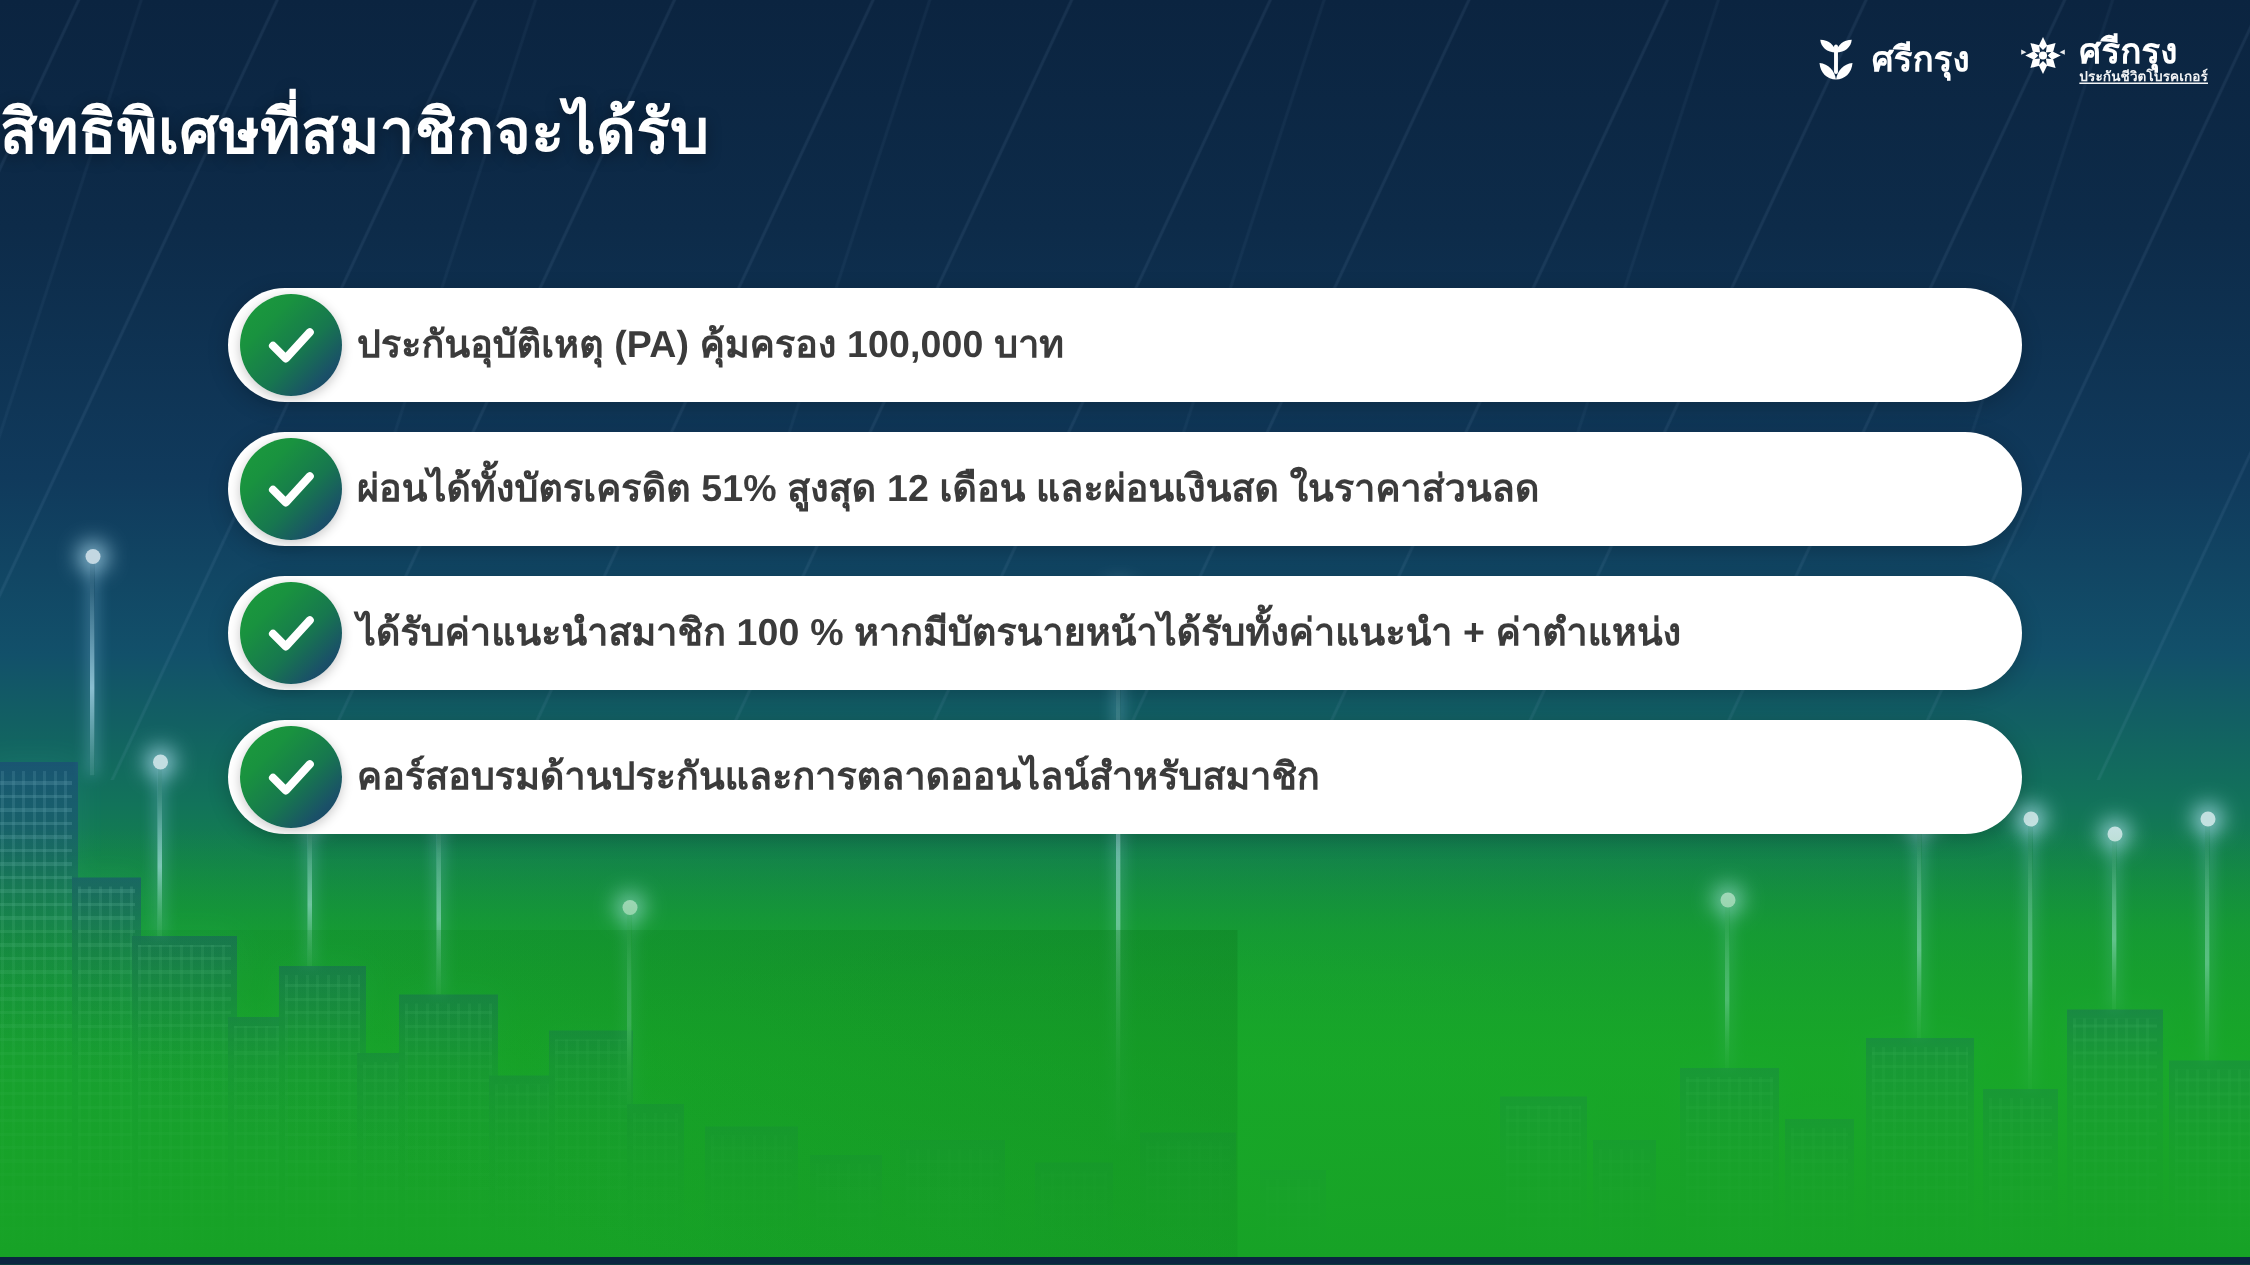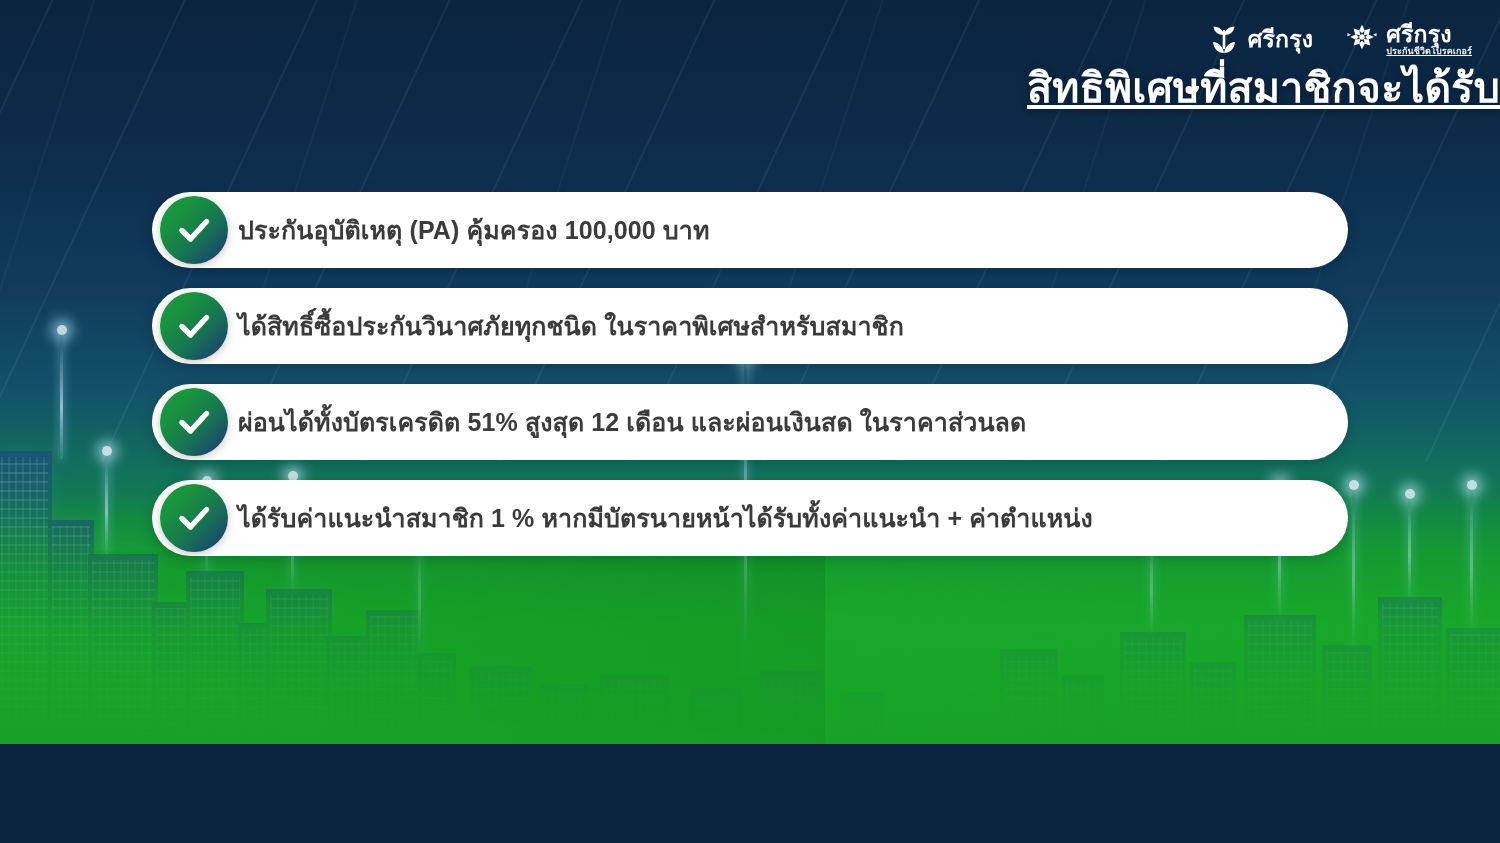--- a/index.html
+++ b/index.html
@@ -7,21 +7,21 @@
   html, body {
     width:1500px; height:843px;
     overflow:hidden;
     background:#0b2540;
     font-family:"Liberation Sans", "DejaVu Sans", sans-serif;
   }
 
   
   #slide {
     position:relative;
-    width:1500px; height:744px;
+    width:1500px; height:838px;
     overflow:hidden;
     background:#15803d;
   }
 
   
   .bg-sky {
     position:absolute; inset:0;
     background:
       linear-gradient(180deg,
         #0b2440 0%,
@@ -118,26 +118,25 @@
     color:#ffffff; font-size:23px; font-weight:700; letter-spacing:.2px; line-height:1.05;
     white-space:nowrap;
   }
   .logo-sub {
     color:#ffffff; font-size:9px; font-weight:600; line-height:1.2;
     letter-spacing:.1px; white-space:nowrap; opacity:.95;text-decoration:underline;
   }
 
   .page-title {
     position:absolute; top:55px; left:0; width:100%;
-    text-align:right;
+    text-align:left;
     color:#ffffff;
     font-size:41px; font-weight:700; letter-spacing:.3px;
     text-shadow:0 2px 10px rgba(0,0,0,.38);
     z-index:6;
-    text-decoration:underline;
   }
 
   
   .benefits {
     position:absolute;
     left:152px; top:192px;
     width:1196px;
     display:flex; flex-direction:column; gap:20px;
     z-index:5;
   }
@@ -306,44 +305,44 @@
 
     <div class="pill w1">
       <span class="check-badge">
         <svg viewBox="0 0 42 42" xmlns="http://www.w3.org/2000/svg" aria-hidden="true">
           <path d="M9 21.5 L17.5 30 L33.5 12.5" stroke="#ffffff" stroke-width="5.4" fill="none" stroke-linecap="round" stroke-linejoin="round"></path>
         </svg>
       </span>
       <span class="pill-text">ประกันอุบัติเหตุ (PA) คุ้มครอง 100,000 บาท</span>
     </div>
 
+
     <div class="pill w1">
       <span class="check-badge">
         <svg viewBox="0 0 42 42" xmlns="http://www.w3.org/2000/svg" aria-hidden="true">
           <path d="M9 21.5 L17.5 30 L33.5 12.5" stroke="#ffffff" stroke-width="5.4" fill="none" stroke-linecap="round" stroke-linejoin="round"></path>
         </svg>
       </span>
-      <span class="pill-text">ได้สิทธิ์ซื้อประกันวินาศภัยทุกชนิด ในราคาพิเศษสำหรับสมาชิก</span>
+      <span class="pill-text">ผ่อนได้ทั้งบัตรเครดิต 51% สูงสุด 12 เดือน และผ่อนเงินสด ในราคาส่วนลด</span>
     </div>
 
     <div class="pill w1">
       <span class="check-badge">
         <svg viewBox="0 0 42 42" xmlns="http://www.w3.org/2000/svg" aria-hidden="true">
           <path d="M9 21.5 L17.5 30 L33.5 12.5" stroke="#ffffff" stroke-width="5.4" fill="none" stroke-linecap="round" stroke-linejoin="round"></path>
         </svg>
       </span>
-      <span class="pill-text">ผ่อนได้ทั้งบัตรเครดิต 51% สูงสุด 12 เดือน และผ่อนเงินสด ในราคาส่วนลด</span>
-    </div>
+      <span class="pill-text">ได้รับค่าแนะนำสมาชิก 100 % หากมีบัตรนายหน้าได้รับทั้งค่าแนะนำ + ค่าตำแหน่ง</span>
+    </div>
+
 
     <div class="pill w1">
       <span class="check-badge">
         <svg viewBox="0 0 42 42" xmlns="http://www.w3.org/2000/svg" aria-hidden="true">
           <path d="M9 21.5 L17.5 30 L33.5 12.5" stroke="#ffffff" stroke-width="5.4" fill="none" stroke-linecap="round" stroke-linejoin="round"></path>
         </svg>
       </span>
-      <span class="pill-text">ได้รับค่าแนะนำสมาชิก 1 % หากมีบัตรนายหน้าได้รับทั้งค่าแนะนำ + ค่าตำแหน่ง</span>
-    </div>
-
-
+      <span class="pill-text">คอร์สอบรมด้านประกันและการตลาดออนไลน์สำหรับสมาชิก</span>
+    </div>
 
   </div>
 
 </div>
 
 </body></html>

